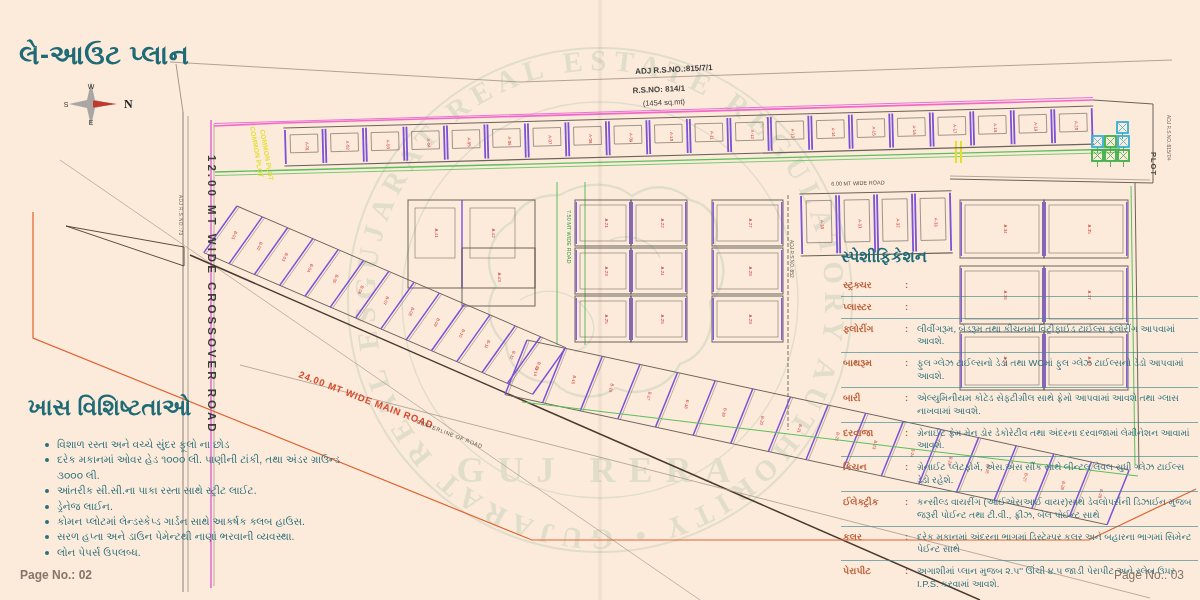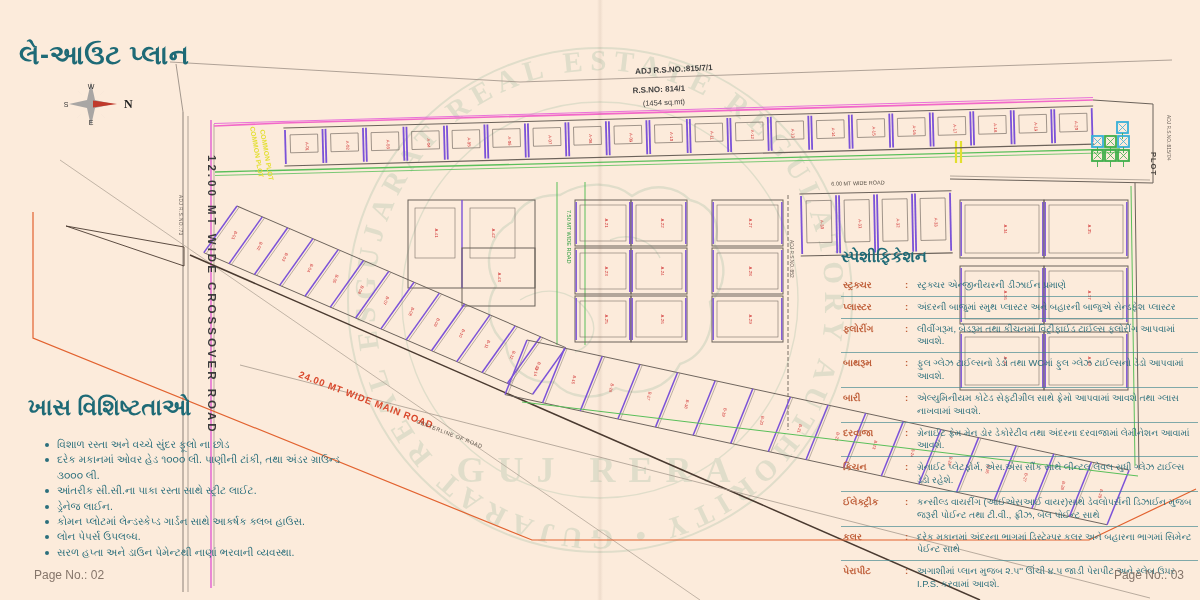--- a/index.html
+++ b/index.html
@@ -14,21 +14,21 @@
   .features li{position:relative;padding-left:13px;font-size:10.5px;line-height:15.4px;color:#2b6f7c;}
   .features li::before{content:'';position:absolute;left:1px;top:6px;width:4px;height:4px;border-radius:50%;background:#2b6f7c;}
   .spec{position:absolute;left:841px;top:248px;width:357px;}
   .spec h2{margin:0 0 9px 0;font-size:16px;font-weight:700;color:#1e6a76;}
   .spec-row{display:grid;grid-template-columns:62px 12px 1fr;align-items:start;padding:4px 0 4px 2px;border-bottom:1px solid rgba(62,134,143,.65);}
   .spec-row:last-child{border-bottom:none;}
   .spec-term{font-size:9.5px;font-weight:700;color:#bf5f3a;line-height:1.35;}
   .spec-colon{font-size:9.5px;color:#bf5f3a;font-weight:700;}
   .spec-desc{font-size:9.3px;color:#2b6f7c;line-height:1.38;}
   .page-no{position:absolute;font-size:12px;color:#85756a;}
-  .page-no.left{left:34px;bottom:18px;}
+  .page-no.left{left:20px;bottom:18px;font-weight:bold;}
   .page-no.right{right:16px;bottom:18px;}
   .fold{position:absolute;left:597px;top:0;width:6px;height:100%;
         background:linear-gradient(90deg,rgba(120,90,70,0) 0%,rgba(120,90,70,.10) 50%,rgba(120,90,70,0) 100%);}
 </style>
 </head>
 <body>
 
 <div class="page">
 
   <svg id="plan-svg" width="1200" height="600" viewBox="0 0 1200 600" style="position:absolute;left:0;top:0;">
@@ -434,37 +434,35 @@
   <h1 class="title">લે-આઉટ પ્લાન</h1>
 
   <div class="features">
     <h2>ખાસ વિશિષ્ટતાઓ</h2>
     <ul id="features-list">
         <li>વિશાળ રસ્તા અને વચ્ચે સુંદર ફૂલો ના છોડ</li>
         <li>દરેક મકાનમાં ઓવર હેડ ૧૦૦૦ લી. પાણીની ટાંકી, તથા અંડર ગ્રાઉન્ડ ૩૦૦૦ લી.</li>
         <li>આંતરીક સી.સી.ના પાકા રસ્તા સાથે સ્ટ્રીટ લાઈટ.</li>
         <li>ડ્રેનેજ લાઈન.</li>
         <li>કોમન પ્લોટમાં લેન્ડસ્કેપ્ડ ગાર્ડન સાથે આકર્ષક ક્લબ હાઉસ.</li>
+        <li>સરળ હપ્તા અને ડાઉન પેમેન્ટથી નાણાં ભરવાની વ્યવસ્થા.</li>
         <li>લોન પેપર્સ ઉપલબ્ધ.</li>
-        <li>સરળ હપ્તા અને ડાઉન પેમેન્ટથી નાણાં ભરવાની વ્યવસ્થા.</li>
       </ul>
   </div>
 
   <div class="spec">
     <h2>સ્પેશીફિકેશન</h2>
     <div id="spec-rows">
         <div class="spec-row">
           <span class="spec-term">સ્ટ્રક્ચર</span>
           <span class="spec-colon">:</span>
-          <span class="spec-desc">સ્ટ્રક્ચર એન્જીનીયરની ડીઝાઈન પ્રમાણે</span>
         </div>
         <div class="spec-row">
           <span class="spec-term">પ્લાસ્ટર</span>
           <span class="spec-colon">:</span>
-          <span class="spec-desc">અંદરની બાજુમાં સ્મુથ પ્લાસ્ટર અને બહારની બાજુએ સેન્ડફેશ પ્લાસ્ટર</span>
         </div>
         <div class="spec-row">
           <span class="spec-term">ફ્લોરીંગ</span>
           <span class="spec-colon">:</span>
           <span class="spec-desc">લીવીંગરૂમ, બેડરૂમ તથા કીચનમાં વિટ્રીફાઈડ ટાઈલ્સ ફ્લોરીંગ આપવામાં આવશે.</span>
         </div>
         <div class="spec-row">
           <span class="spec-term">બાથરૂમ</span>
           <span class="spec-colon">:</span>
           <span class="spec-desc">ફુલ ગ્લેઝ ટાઈલ્સનો ડેડો તથા WCમાં ફુલ ગ્લેઝ ટાઈલ્સનો ડેડો આપવામાં આવશે.</span>

